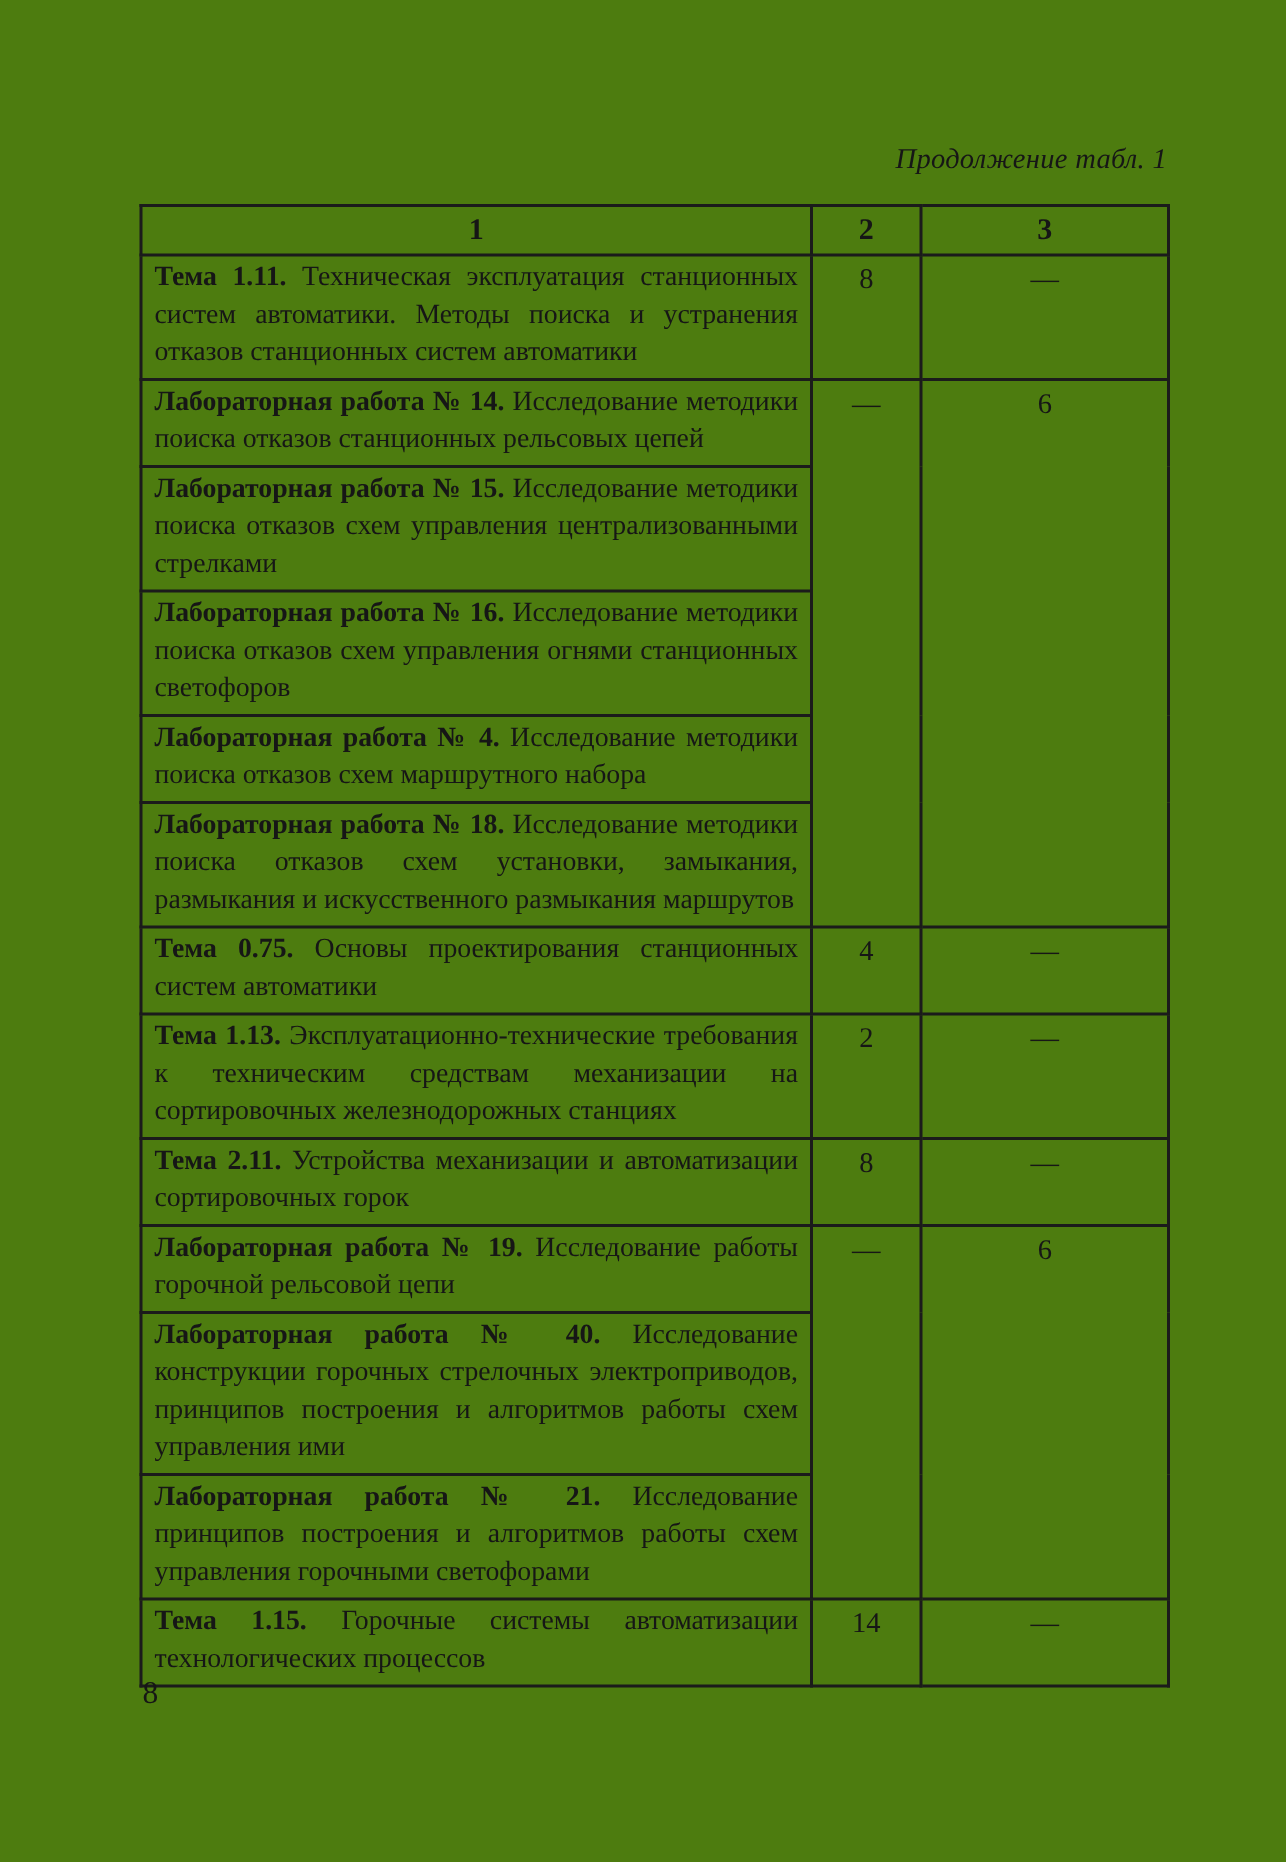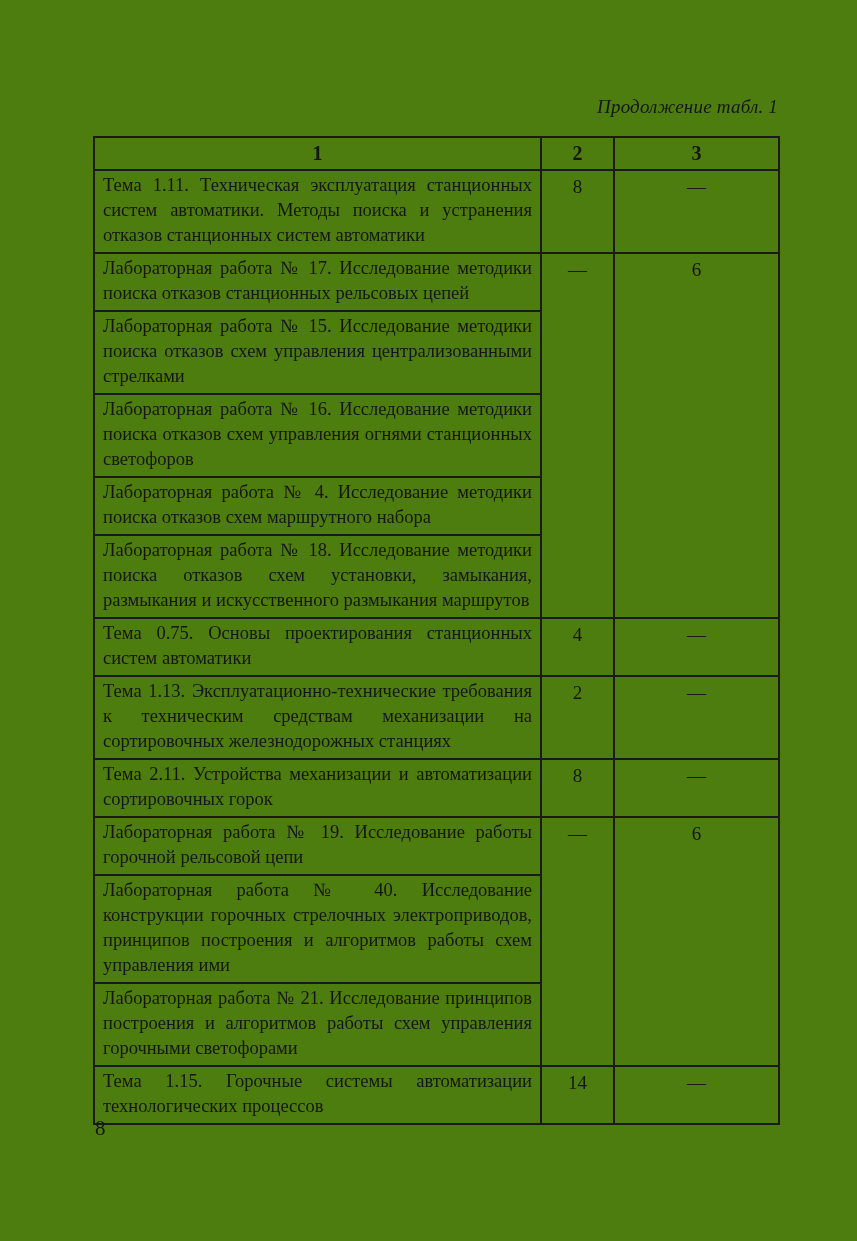--- a/index.html
+++ b/index.html
@@ -44,21 +44,21 @@
   }
   td { vertical-align: top; }
   td.c1 {
     font-size: 18.5px;
     line-height: 25px;
     text-align: justify;
     padding: 2px 8px 4px 8px;
     hyphens: auto;
     -webkit-hyphens: auto;
   }
-  td.c1 b { font-weight: 400; }
+  td.c1 b { font-weight: 700; }
   td.c2, td.c3 {
     font-size: 19px;
     line-height: 25px;
     text-align: center;
     padding-top: 3px;
   }
   tbody tr:last-child td { }
   .page-number {
     position: absolute;
     left: 95px; top: 1116px;
@@ -85,21 +85,21 @@
           <th>3</th>
         </tr>
     </thead>
     <tbody>
         <tr>
           <td class="c1"><b>Тема 1.11.</b> <span>Техническая эксплуатация станционных систем автоматики. Методы поиска и устранения отказов станционных систем автоматики</span></td>
           <td class="c2">8</td>
           <td class="c3">—</td>
         </tr>
         <tr>
-          <td class="c1"><b>Лабораторная работа № 17.</b> <span>Исследование методики поиска отказов станционных рельсовых цепей</span></td>
+          <td class="c1"><b>Лабораторная работа № 14.</b> <span>Исследование методики поиска отказов станционных рельсовых цепей</span></td>
           <td class="c2" rowspan="5">—</td>
           <td class="c3" rowspan="5">6</td>
         </tr>
         <tr>
           <td class="c1"><b>Лабораторная работа № 15.</b> <span>Исследование методики поиска отказов схем управления централизованными стрелками</span></td>
         </tr>
         <tr>
           <td class="c1"><b>Лабораторная работа № 16.</b> <span>Исследование методики поиска отказов схем управления огнями станционных светофоров</span></td>
         </tr>
         <tr>

